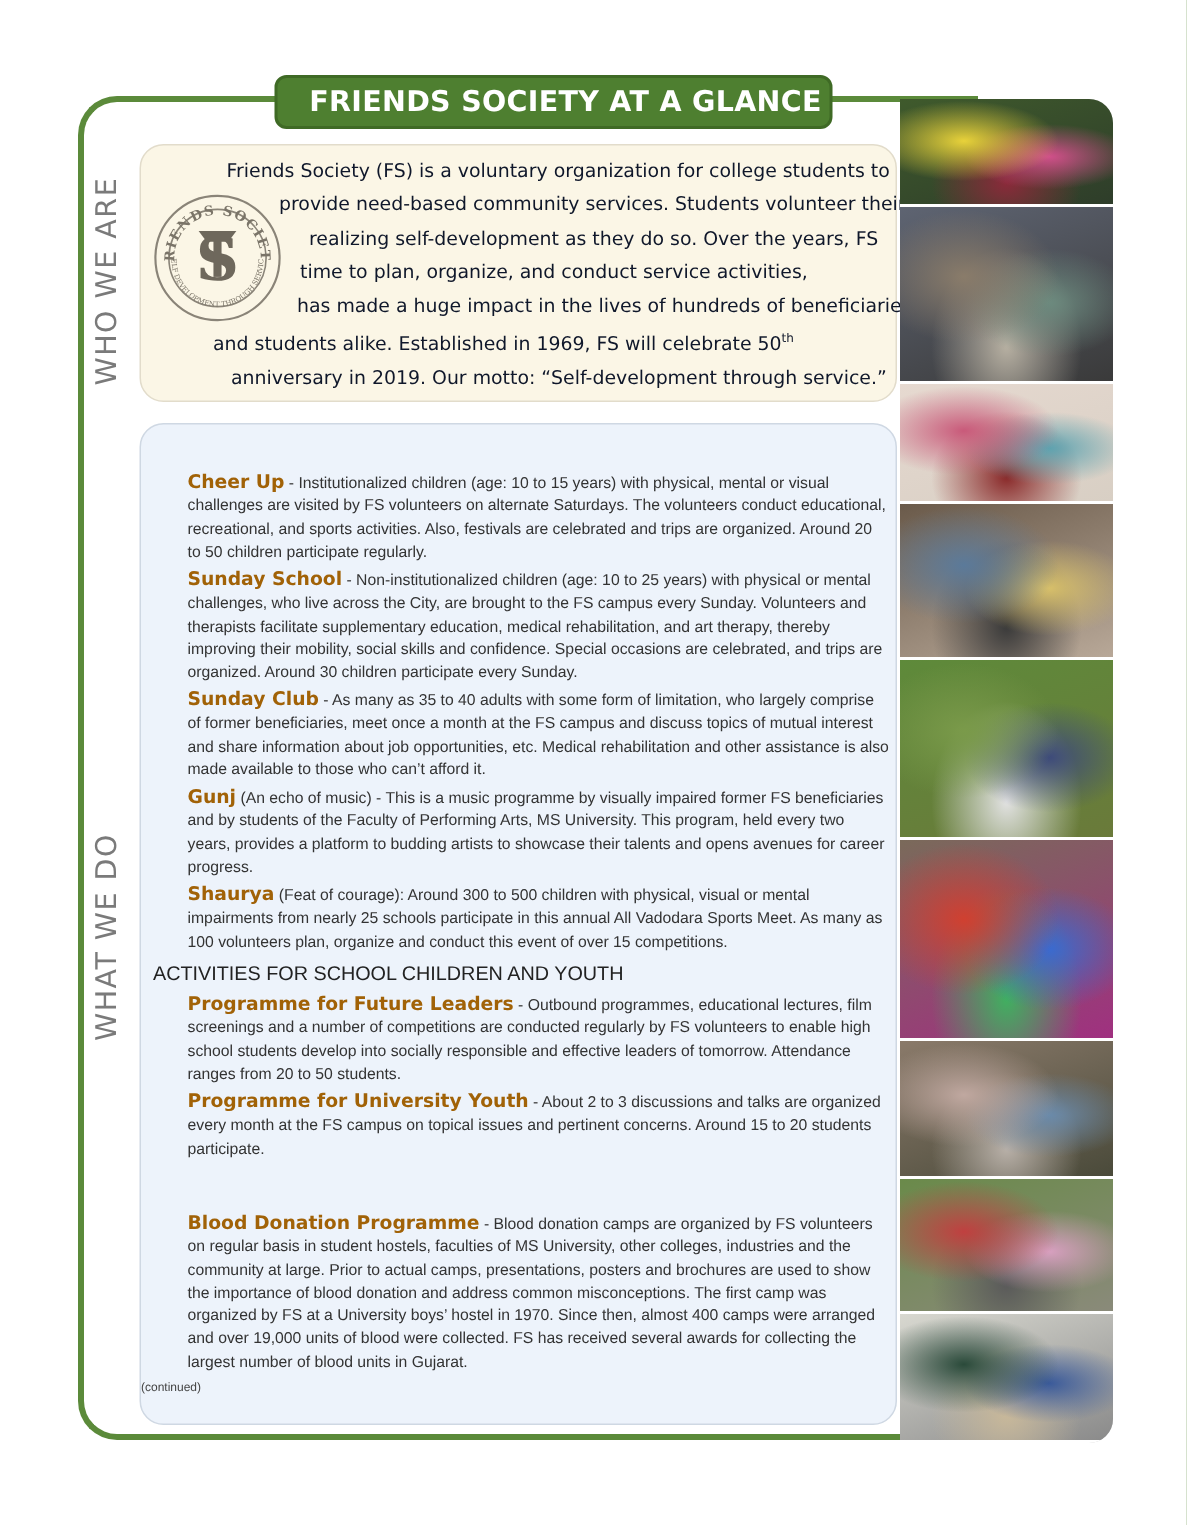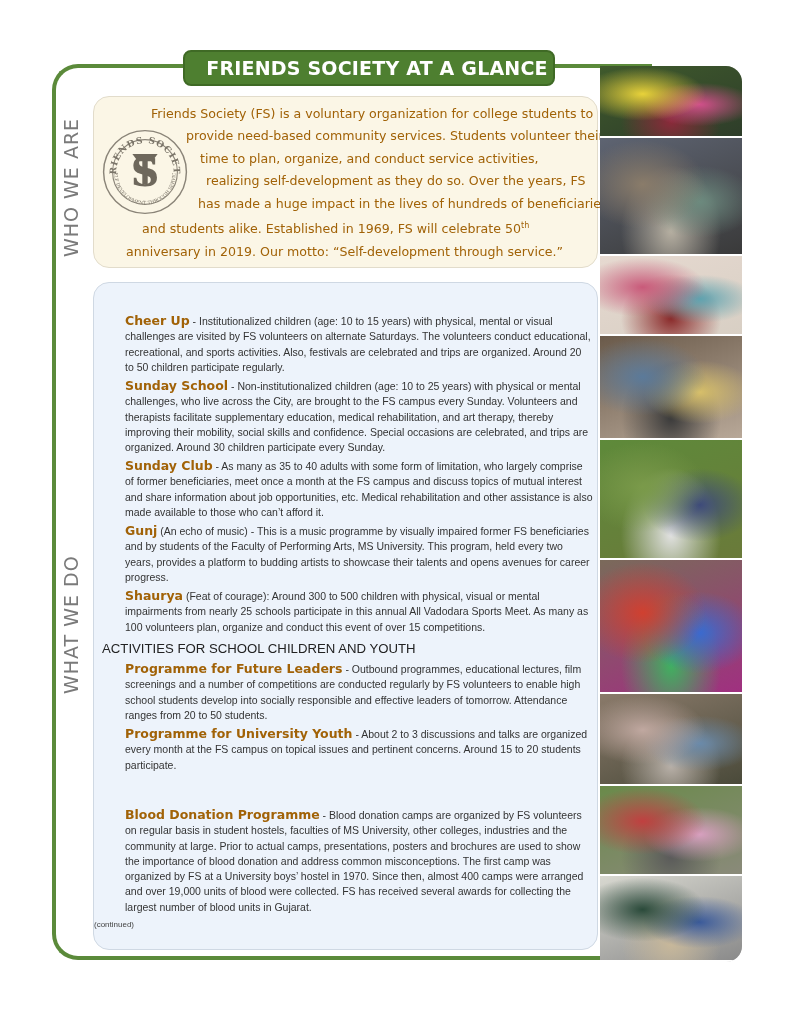--- a/index.html
+++ b/index.html
@@ -27,21 +27,21 @@
 
     .who-box {
       position: absolute; left: 93px; top: 96px; width: 505px; height: 172px;
       background: #fbf6e6; border: 1px solid #e2dccb; border-radius: 16px; box-sizing: border-box;
     }
     .logo {
       position: absolute; left: 6px; top: 30px; width: 90px; height: 90px;
     }
     .who-text {
       position: absolute; left: 0; top: 6px; width: 505px;
-      font-family: "DejaVu Sans", sans-serif; font-size: 12.6px; line-height: 22.4px; color: #a16207;
+      font-family: "DejaVu Sans", sans-serif; font-size: 12.6px; line-height: 22.4px; color: #0f172a;
     }
     .who-line { display: block; white-space: nowrap; }
     .who-line sup { font-size: 8px; }
 
     .what-box {
       position: absolute; left: 93px; top: 282px; width: 505px; height: 668px;
       background: #edf3fb; border: 1px solid #cfd8e3; border-radius: 16px; box-sizing: border-box;
     }
     .section-head {
       position: absolute; left: 8px; font-size: 13.2px; color: #222; letter-spacing: 0px;
@@ -83,25 +83,25 @@
     <text font-family="DejaVu Serif, serif" font-size="5.2" fill="#7a7468">
       <textPath href="#botArc" startOffset="50%" text-anchor="middle">SELF DEVELOPMENT THROUGH SERVICE</textPath>
     </text>
     <text x="50" y="66" text-anchor="middle" font-family="DejaVu Serif, serif" font-size="44" font-weight="bold" fill="#6e685c">S</text>
     <rect x="47" y="30" width="6" height="34" fill="#6e685c"></rect>
     <path d="M36 30 L64 30 L58 38 L42 38 Z" fill="#6e685c"></path>
   </svg>
   <div class="who-text">
     <span class="who-line" style="padding-left:57px">Friends Society (FS) is a voluntary organization for college students to</span>
     <span class="who-line" style="padding-left:92px">provide need-based community services. Students volunteer their</span>
+    <span class="who-line" style="padding-left:112px">realizing self-development as they do so. Over the years, FS</span>
     <span class="who-line" style="padding-left:106px">time to plan, organize, and conduct service activities,</span>
-    <span class="who-line" style="padding-left:112px">realizing self-development as they do so. Over the years, FS</span>
     <span class="who-line" style="padding-left:104px">has made a huge impact in the lives of hundreds of beneficiaries</span>
     <span class="who-line" style="padding-left:48px"><span>and students alike. Established in 1969, FS will celebrate 50</span><sup>th</sup></span>
-    <span class="who-line" style="padding-left:32px">anniversary in 2019. Our motto: “Self-development through service.”</span>
+    <span class="who-line" style="padding-left:60px">anniversary in 2019. Our motto: “Self-development through service.”</span>
   </div>
 </div>
 
 <div class="what-box">
 
   <div class="item" style="top:30px">
     <span class="item-title">Cheer Up</span><span> - Institutionalized children (age: 10 to 15 years) with physical, mental or visual challenges are visited by FS volunteers on alternate Saturdays. The volunteers conduct educational, recreational, and sports activities. Also, festivals are celebrated and trips are organized. Around 20 to 50 children participate regularly.</span>
   </div>
   <div class="item" style="top:95px">
     <span class="item-title">Sunday School</span><span> - Non-institutionalized children (age: 10 to 25 years) with physical or mental challenges, who live across the City, are brought to the FS campus every Sunday. Volunteers and therapists facilitate supplementary education, medical rehabilitation, and art therapy, thereby improving their mobility, social skills and confidence. Special occasions are celebrated, and trips are organized. Around 30 children participate every Sunday.</span>

